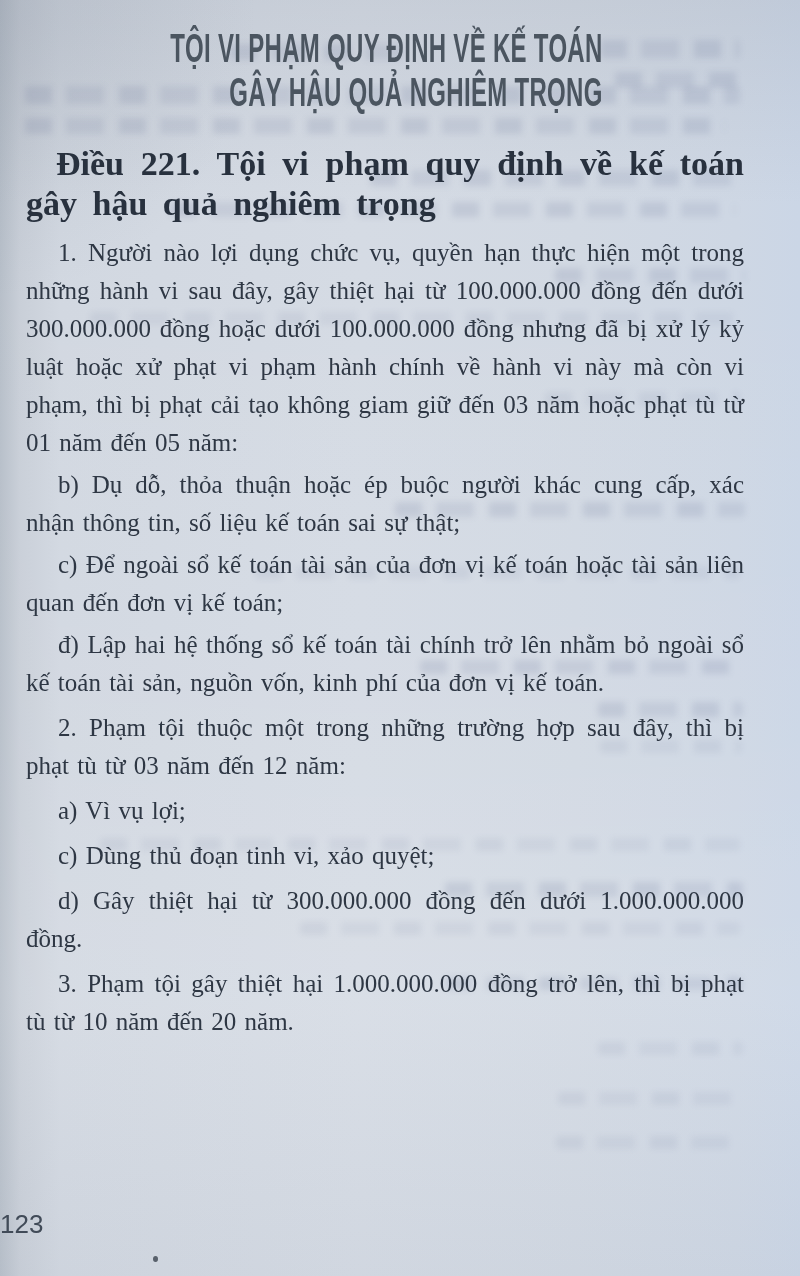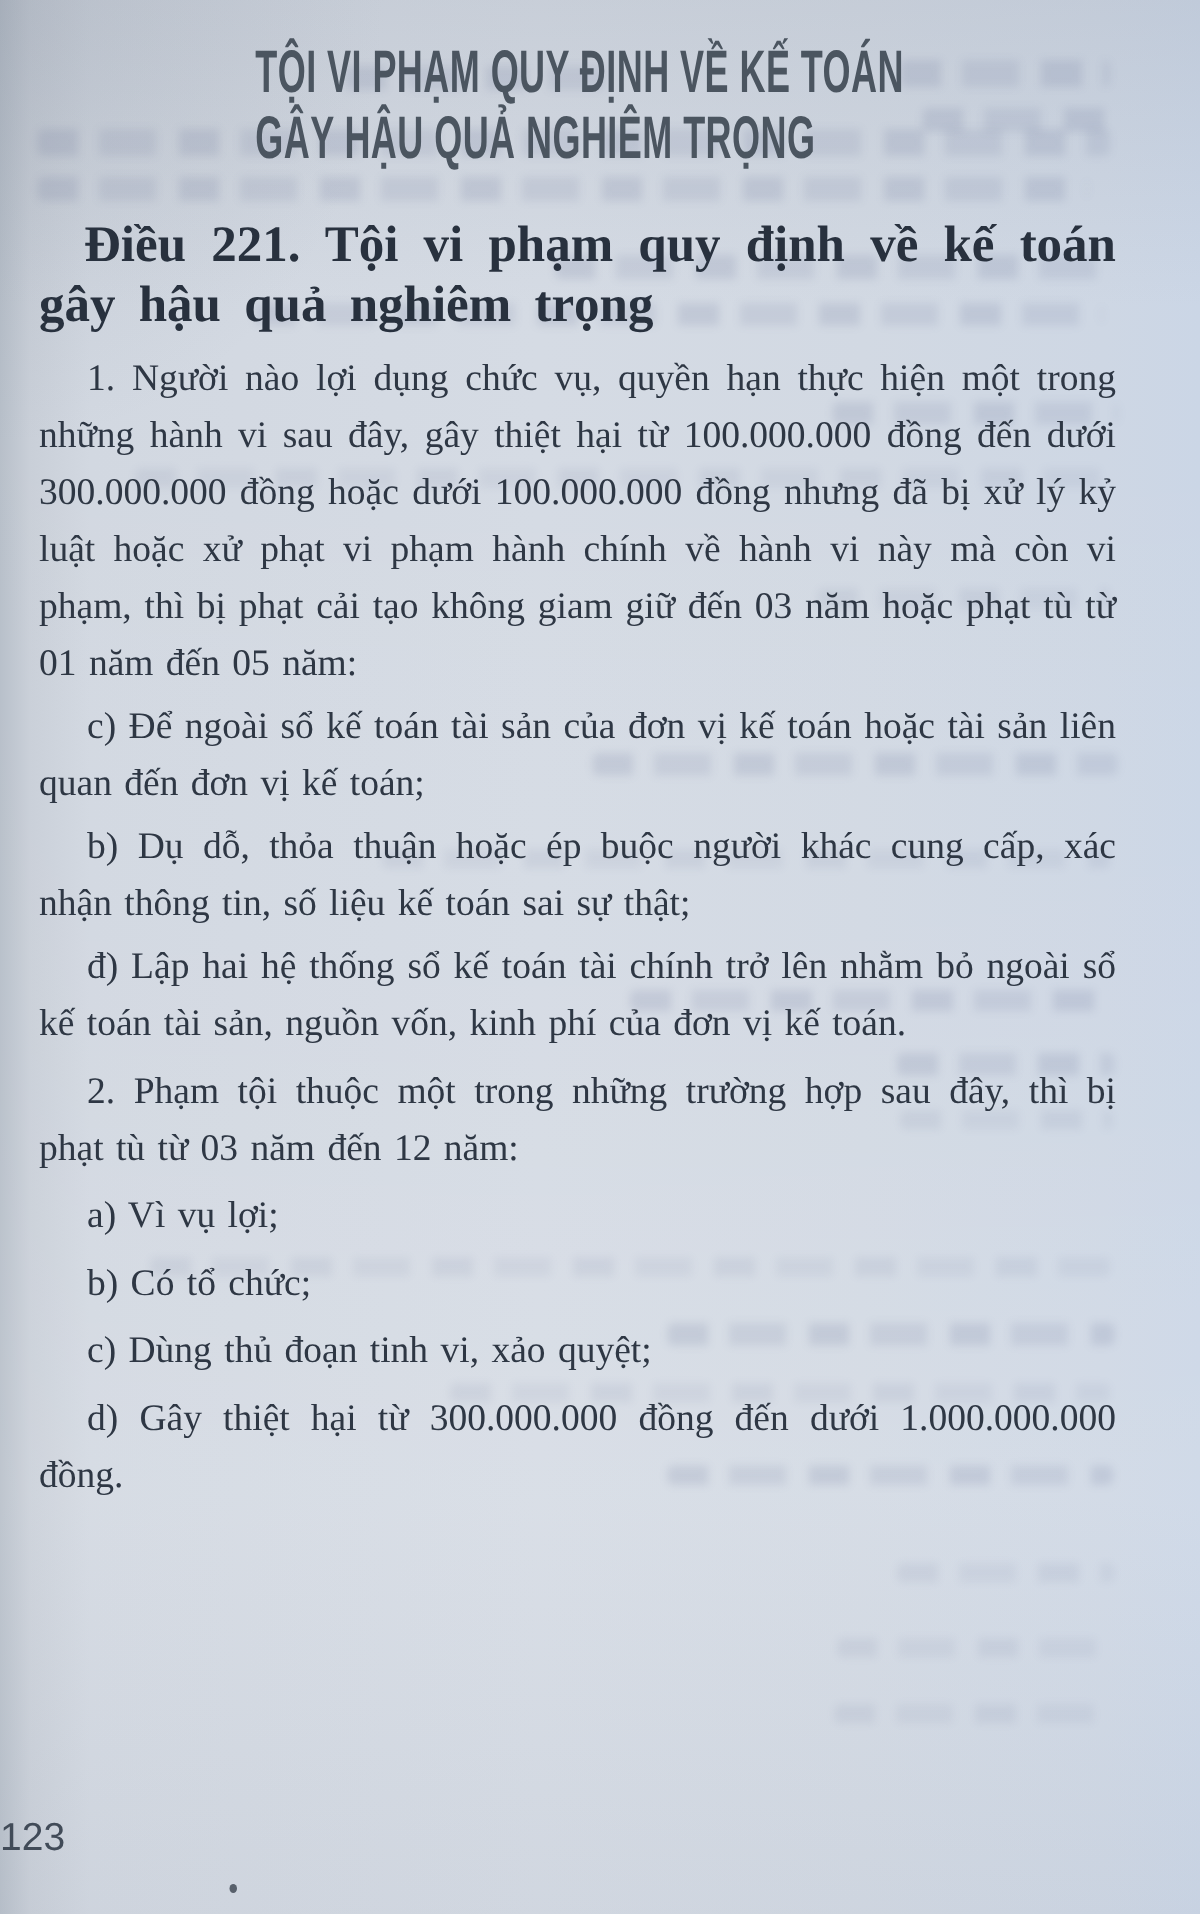--- a/index.html
+++ b/index.html
@@ -47,21 +47,21 @@
       rgba(92,103,142,0)  79px,  rgba(92,103,142,0)  94px);
   }
   .ghost.faint { opacity: .3; }
 
   .content {
     position: relative;
     height: 100%;
     padding: 26px 56px 0 26px;
   }
   .title-block {
-    text-align: left;
+    text-align: right;
     margin-bottom: 30px;
     text-decoration: underline;
   }
   .title-lines {
     display: inline-block;
     transform: scaleX(.60);
     transform-origin: 50% 0;
     font-family: "Liberation Sans", "DejaVu Sans", sans-serif;
     font-weight: 700;
     font-size: 40px;
@@ -146,27 +146,27 @@
     <div class="title-block">
       <div class="title-lines">
         <div>TỘI VI PHẠM QUY ĐỊNH VỀ KẾ TOÁN</div>
         <div>GÂY HẬU QUẢ NGHIÊM TRỌNG</div>
       </div>
     </div>
 
     <h2 class="article-heading">Điều 221. Tội vi phạm quy định về kế toán gây hậu quả nghiêm trọng</h2>
 
     <p class="body-par">1. Người nào lợi dụng chức vụ, quyền hạn thực hiện một trong những hành vi sau đây, gây thiệt hại từ 100.000.000 đồng đến dưới 300.000.000 đồng hoặc dưới 100.000.000 đồng nhưng đã bị xử lý kỷ luật hoặc xử phạt vi phạm hành chính về hành vi này mà còn vi phạm, thì bị phạt cải tạo không giam giữ đến 03 năm hoặc phạt tù từ 01 năm đến 05 năm:</p>
+    <p class="body-par">b) Dụ dỗ, thỏa thuận hoặc ép buộc người khác cung cấp, xác nhận thông tin, số liệu kế toán sai sự thật;</p>
     <p class="body-par">c) Để ngoài sổ kế toán tài sản của đơn vị kế toán hoặc tài sản liên quan đến đơn vị kế toán;</p>
-    <p class="body-par">b) Dụ dỗ, thỏa thuận hoặc ép buộc người khác cung cấp, xác nhận thông tin, số liệu kế toán sai sự thật;</p>
     <p class="body-par">đ) Lập hai hệ thống sổ kế toán tài chính trở lên nhằm bỏ ngoài sổ kế toán tài sản, nguồn vốn, kinh phí của đơn vị kế toán.</p>
     <p class="body-par gap">2. Phạm tội thuộc một trong những trường hợp sau đây, thì bị phạt tù từ 03 năm đến 12 năm:</p>
     <p class="body-par gap">a) Vì vụ lợi;</p>
-    <p class="body-par gap">b) Có tổ chức;</p>
     <p class="body-par gap">c) Dùng thủ đoạn tinh vi, xảo quyệt;</p>
     <p class="body-par gap">d) Gây thiệt hại từ 300.000.000 đồng đến dưới 1.000.000.000 đồng.</p>
+    <p class="body-par gap">3. Phạm tội gây thiệt hại 1.000.000.000 đồng trở lên, thì bị phạt tù từ 10 năm đến 20 năm.</p>
 
   </div>
 
   <div class="page-number">123</div>
   <div class="stray-dot"></div>
 
 </div>
 
 </body></html>

